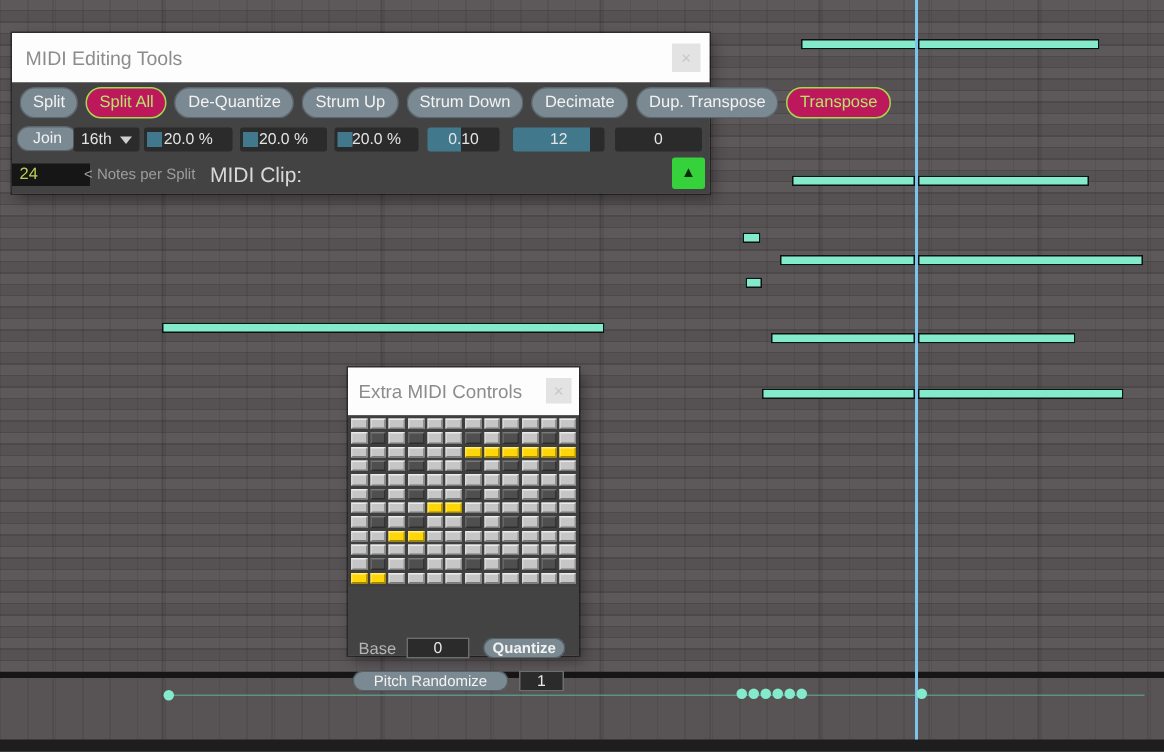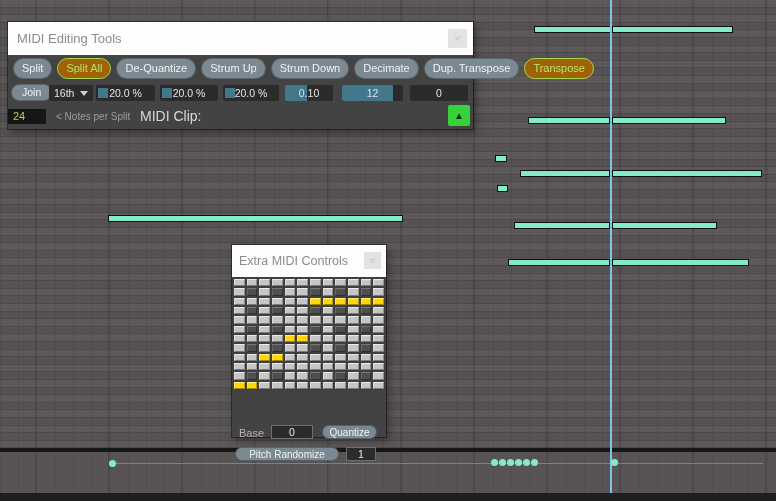--- a/index.html
+++ b/index.html
@@ -58,38 +58,38 @@
   .win-tools{left:8px;top:22px;width:465px;height:107px;}
   .win-tools .titlebar{height:33px;font-size:13px;padding-left:9px;text-align:center;}
   .win-tools .close-btn{right:6px;top:7px;width:19px;height:19px;}
   .win-tools .win-body{height:74px;}
   .btn-row{position:absolute;left:0;top:3px;width:465px;display:flex;gap:5px;padding-left:5px;box-sizing:border-box;}
   .pill{
     background:#7b8a92;color:#f2f2f2;border:1px solid rgba(0,0,0,.25);
     border-radius:11px;font-size:11px;line-height:15px;padding:2px 8px;
     white-space:nowrap;text-align:right;
   }
-  .pill.active{background:#a16207;border:1px solid #a6d94e;color:#b4e469;}
+  .pill.active{background:#be185d;border:1px solid #a6d94e;color:#b4e469;}
   .ctl-row{position:absolute;left:0;top:30px;height:16px;width:465px;}
   .ctl-row .pill{position:absolute;left:3px;top:-1px;padding:0 10px;font-size:10.5px;line-height:15px;}
   .vbox{
     position:absolute;top:0;height:16px;box-sizing:border-box;
     background:#2b2b2b;border-radius:2px;color:#e4e4e4;
     font-size:10.5px;line-height:16px;text-align:center;
   }
   .select-box{left:41px;width:44px;display:flex;align-items:center;padding:0 5px;justify-content:space-between;}
   .caret-down{width:0;height:0;border-left:4px solid transparent;border-right:4px solid transparent;border-top:5px solid #cfcfcf;}
   .vb-swatch::before{
     content:"";position:absolute;left:2px;top:3px;width:10px;height:10px;background:#41788c;
   }
   .vb-fill40{background:linear-gradient(to right,#41788c 0 46%,#2b2b2b 46%);}
   .vb-fill85{background:linear-gradient(to right,#41788c 0 84%,#2b2b2b 84%);}
   .bottom-row{position:absolute;left:0;top:51px;height:22px;width:465px;}
   .nps-box{
-    position:absolute;left:0;top:3px;width:38px;height:15px;background:#161616;
+    position:absolute;left:0;top:3px;width:52px;height:15px;background:#161616;
     color:#b9d053;font-size:11px;line-height:15px;padding-left:5px;box-sizing:border-box;
   }
   .nps-label{position:absolute;left:48px;top:5px;font-size:10px;color:#9d9d9d;}
   .clip-label{position:absolute;left:132px;top:2px;font-size:14px;color:#d8d8d8;}
   .clip-box{
     position:absolute;left:192px;top:0;width:243px;height:19px;box-sizing:border-box;
     background:#2a2a2a;border:1px solid #616161;border-radius:3px;
     color:#ececec;font-size:12px;line-height:17px;text-align:center;
   }
   .preview-btn{
@@ -115,21 +115,21 @@
   .base-label{position:absolute;left:7px;top:2px;font-size:11px;color:#b5b5b5;}
   .num-box{
     position:absolute;height:14px;box-sizing:border-box;background:#2b2b2b;
     border:1px solid #6e6e6e;color:#e8e8e8;font-size:10.5px;line-height:12px;text-align:center;
   }
   .base-row .num-box{left:39px;width:42px;top:0;}
   .small-pill{
     position:absolute;background:#7b8a92;color:#f2f2f2;border:1px solid rgba(0,0,0,.3);
     border-radius:8px;font-size:10px;line-height:13px;text-align:center;height:14px;box-sizing:border-box;
   }
-  .quantize-btn{left:90px;width:55px;top:0;}
+  .quantize-btn{left:90px;width:55px;top:0;font-weight:bold;}
   .pitch-row{position:absolute;left:0;top:170px;width:154px;height:15px;}
   .pitch-btn{left:3px;width:104px;top:0;}
   .pitch-row .num-box{left:114px;width:30px;top:0;}
 </style>
 </head>
 <body>
 
 <div class="screen">
 
   <div class="roll">

